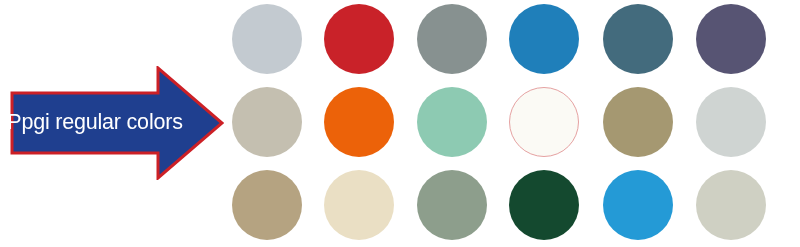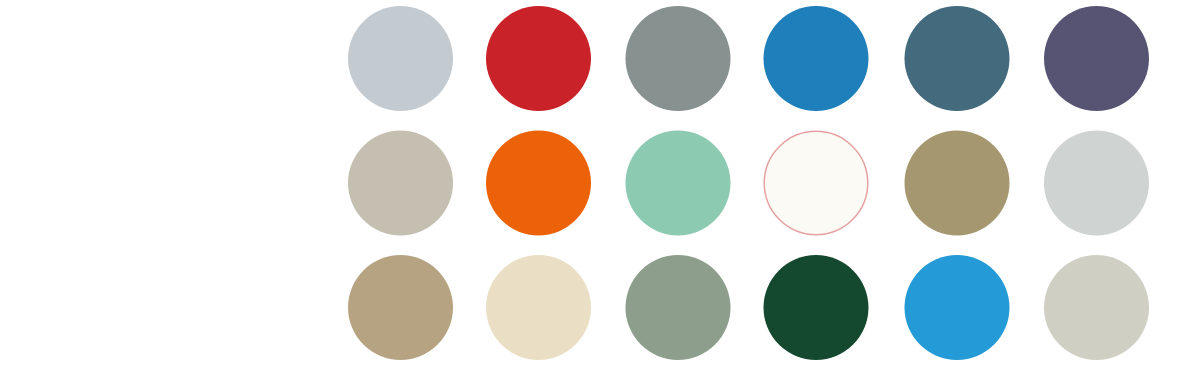--- a/index.html
+++ b/index.html
@@ -78,20 +78,26 @@
   .swatch.c2 { left: 185px; }
   .swatch.c3 { left: 277px; }
   .swatch.c4 { left: 371px; }
   .swatch.c5 { left: 464px; }
 </style>
 </head>
 <body>
 
 <div id="stage" style="background: rgb(255, 255, 255);">
 
+  <div id="arrow-banner">
+    <svg width="214" height="114" viewBox="0 0 214 114">
+      <polygon id="arrow-polygon" points="2,27 148,27 148,2 212,57 148,112 148,87 2,87" fill="#1f3f8f" stroke="#cc2026" stroke-width="3" stroke-linejoin="miter"></polygon>
+    </svg>
+    <div id="arrow-label" style="color: rgb(255, 255, 255);">Ppgi regular colors</div>
+  </div>
 
   <div id="swatch-grid">
 
     <div class="swatch-row">
       <div class="swatch c0" style="background: rgb(195, 202, 208);"></div>
       <div class="swatch c1" style="background: rgb(201, 34, 41);"></div>
       <div class="swatch c2" style="background: rgb(135, 145, 144);"></div>
       <div class="swatch c3" style="background: rgb(31, 127, 186);"></div>
       <div class="swatch c4" style="background: rgb(67, 107, 125);"></div>
       <div class="swatch c5" style="background: rgb(87, 84, 115);"></div>

